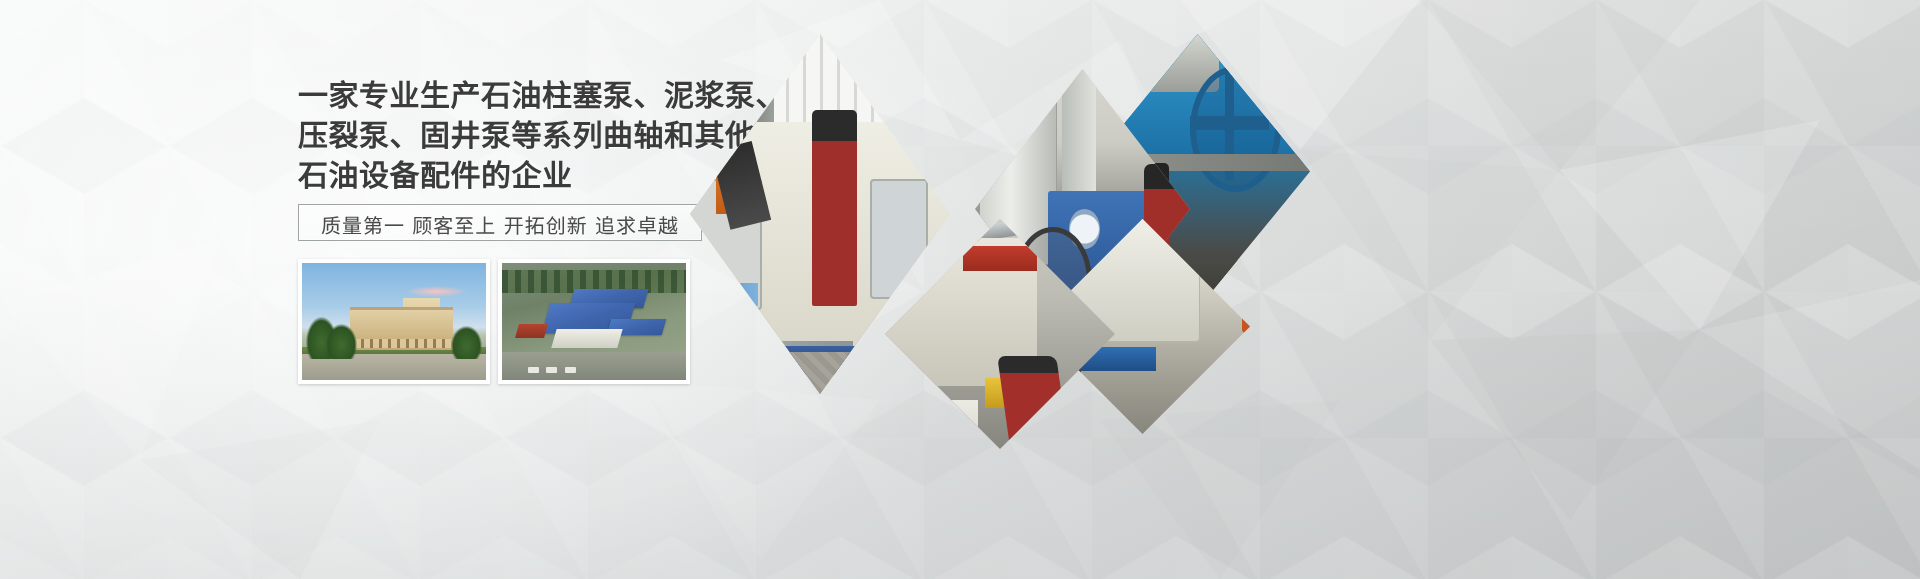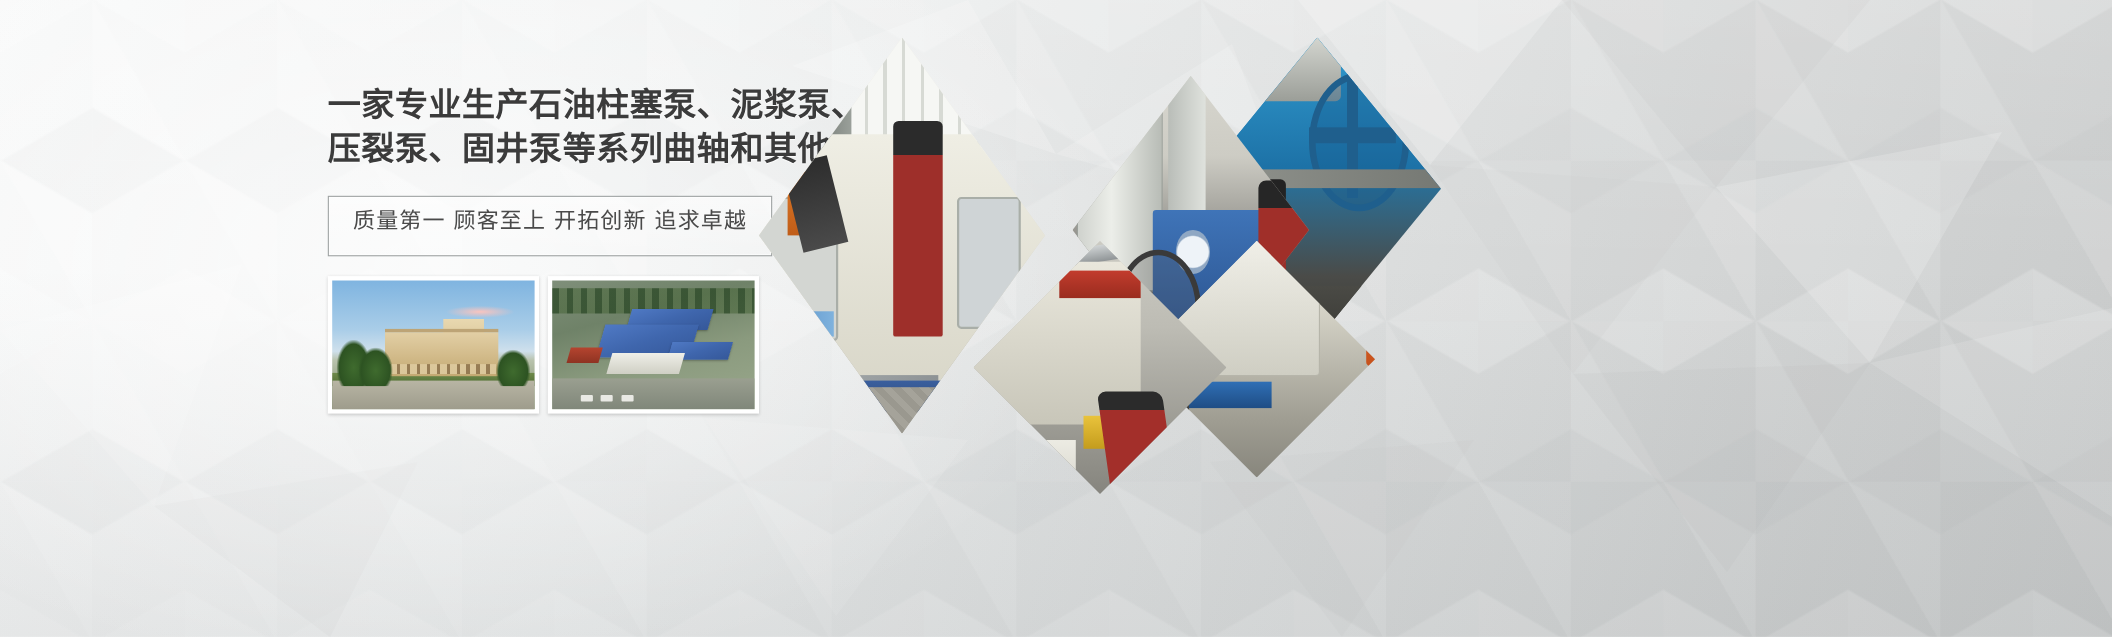--- a/index.html
+++ b/index.html
@@ -59,25 +59,25 @@
     color: #3b3b3b;
     font-weight: 700;
     font-size: 30px;
     line-height: 40px;
     letter-spacing: .5px;
     text-shadow: 0 1px 1px rgba(255,255,255,.85);
   }
   .headline .hl-line { display: block; white-space: nowrap; }
 
   .slogan-box {
-    margin-top: 22px;
+    margin-top: 8px;
     display: inline-block;
     border: 1px solid #9fa3a3;
     background: linear-gradient(180deg, rgba(255,255,255,.55), rgba(255,255,255,.12));
-    padding: 9px 22px 20px 22px;
+    padding: 9px 22px 2px 22px;
     box-shadow: inset 0 0 0 1px rgba(255,255,255,.55);
   }
   .slogan-text {
     color: #4a4a4a;
     font-size: 20px;
     line-height: 24px;
     letter-spacing: 1px;
     white-space: nowrap;
   }
 
@@ -315,20 +315,21 @@
     <polygon points="1100,420 1340,400 1220,579" fill="#c6c9c9" opacity="0.13"></polygon>
   </svg>
 
   <div class="bg-vig"></div>
 
   <div class="left-col">
 
     <h1 class="headline">
       <span class="hl-line">一家专业生产石油柱塞泵、泥浆泵、</span>
       <span class="hl-line">压裂泵、固井泵等系列曲轴和其他</span>
+      <span class="hl-line">石油设备配件的企业</span>
     </h1>
 
     <div class="slogan-box">
       <span class="slogan-text">质量第一  顾客至上  开拓创新  追求卓越</span>
     </div>
 
     <div class="photo-row">
 
       <div class="photo-frame">
         <div class="photo-inner ph-office">

